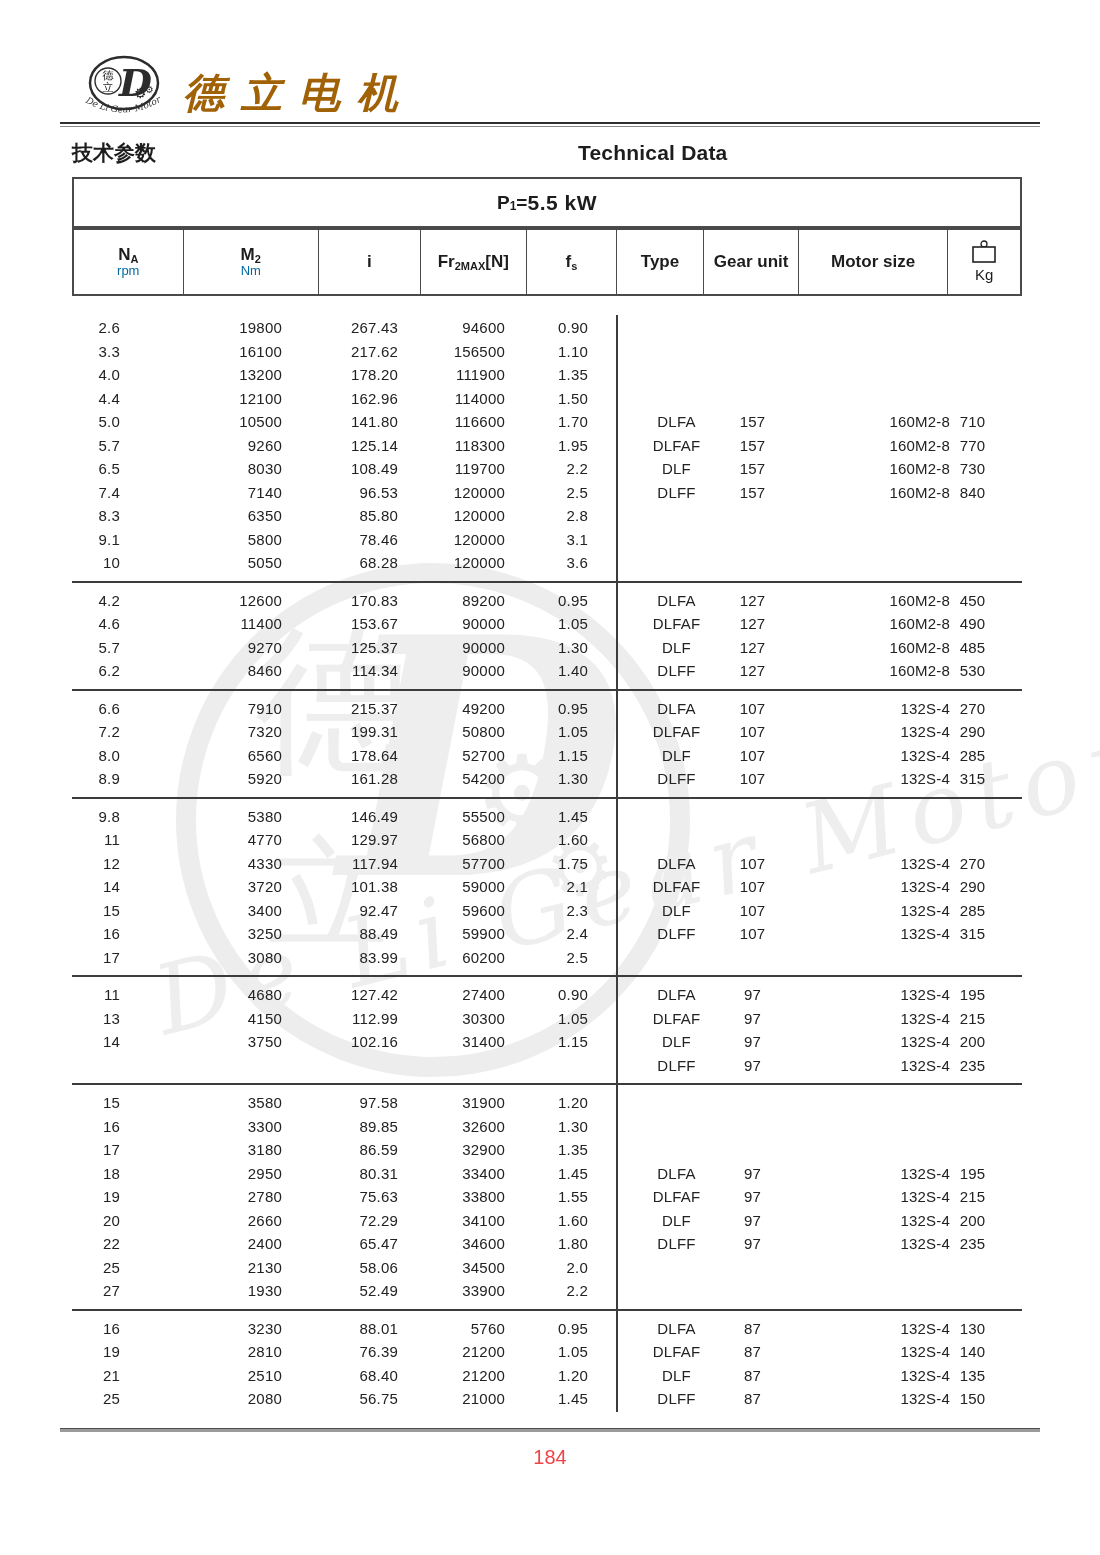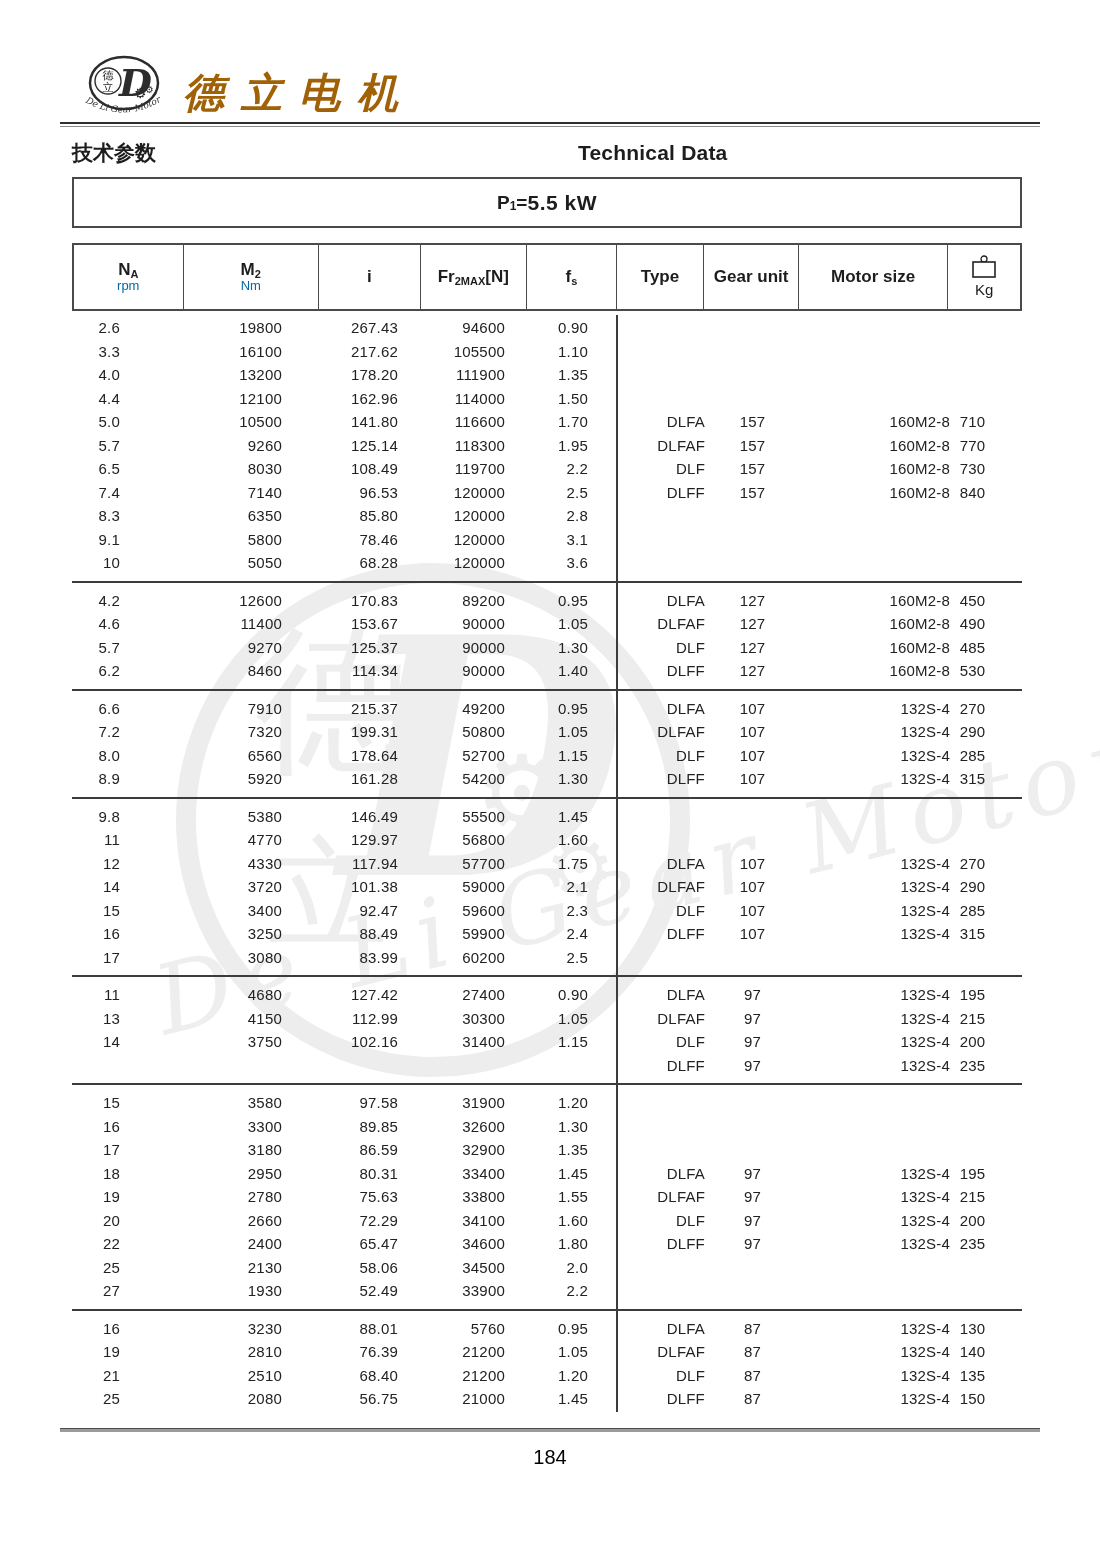--- a/index.html
+++ b/index.html
@@ -23,21 +23,21 @@
   
   .banner{
     position:absolute;left:72px;top:177px;width:950px;height:51px;z-index:2;box-sizing:border-box;
     border:2px solid #4a4a4a;display:flex;align-items:center;justify-content:center;
   }
   .banner .p-small{font-size:19px;font-weight:bold;}
   .banner .p-sub{font-size:12px;font-weight:bold;position:relative;bottom:-3px;}
   .banner .p-big{font-size:21px;font-weight:bold;letter-spacing:0.5px;}
   
   .colhead{
-    position:absolute;left:72px;top:243px;width:950px;height:68px;z-index:2;box-sizing:border-box;
+    position:absolute;left:72px;top:228px;width:950px;height:68px;z-index:2;box-sizing:border-box;
     border:2px solid #4a4a4a;display:grid;
     grid-template-columns:110fr 136fr 102fr 107fr 90fr 88fr 95fr 150fr 72fr;
   }
   .hcell{
     display:flex;flex-direction:column;align-items:center;justify-content:center;
     border-right:1.5px solid #4a4a4a;line-height:1.15;
   }
   .hcell:last-child{border-right:none;}
   .h-main{font-size:17px;font-weight:bold;}
   .h-sub{font-size:11px;font-weight:bold;position:relative;bottom:-3px;}
@@ -51,29 +51,29 @@
   .trow{
     display:grid;height:23.5px;align-items:center;
     grid-template-columns:110fr 136fr 102fr 107fr 90fr 88fr 95fr 150fr 72fr;
   }
   .cell{font-size:15px;white-space:nowrap;letter-spacing:0.2px;color:#222;}
   .c1{text-align:right;padding-right:62px;}
   .c2{text-align:right;padding-right:36px;}
   .c3{text-align:right;padding-right:22px;}
   .c4{text-align:right;padding-right:22px;}
   .c5{text-align:right;padding-right:29px;}
-  .c6{text-align:right;padding-left:31px;}
+  .c6{text-align:center;padding-left:31px;}
   .c7{text-align:center;}
   .c8{text-align:right;}
   .c9{text-align:center;padding-right:27px;}
   
   .bottom-rule{position:absolute;left:60px;top:1428px;width:980px;height:3px;z-index:2;
     background:#9b9b9b;border-top:1px solid #4f4f4f;}
   .pagenum{position:absolute;left:0;top:1446px;width:1100px;text-align:center;z-index:2;
-    font-size:20px;color:#000000;}
+    font-size:20px;color:#ef4444;}
 </style>
 </head>
 <body>
 
 <div class="sheet">
 
   <svg class="watermark" viewBox="0 0 1100 1555" aria-hidden="true">
     <g fill="none" stroke="#ededed">
       <circle cx="433" cy="820" r="247" stroke-width="20"></circle>
     </g>
@@ -162,21 +162,21 @@
           <div class="cell c5">0.90</div>
           <div class="cell c6"></div>
           <div class="cell c7"></div>
           <div class="cell c8"></div>
           <div class="cell c9"></div>
         </div>
         <div class="trow">
           <div class="cell c1">3.3</div>
           <div class="cell c2">16100</div>
           <div class="cell c3">217.62</div>
-          <div class="cell c4">105500</div>
+          <div class="cell c4">156500</div>
           <div class="cell c5">1.10</div>
           <div class="cell c6"></div>
           <div class="cell c7"></div>
           <div class="cell c8"></div>
           <div class="cell c9"></div>
         </div>
         <div class="trow">
           <div class="cell c1">4.0</div>
           <div class="cell c2">13200</div>
           <div class="cell c3">178.20</div>

